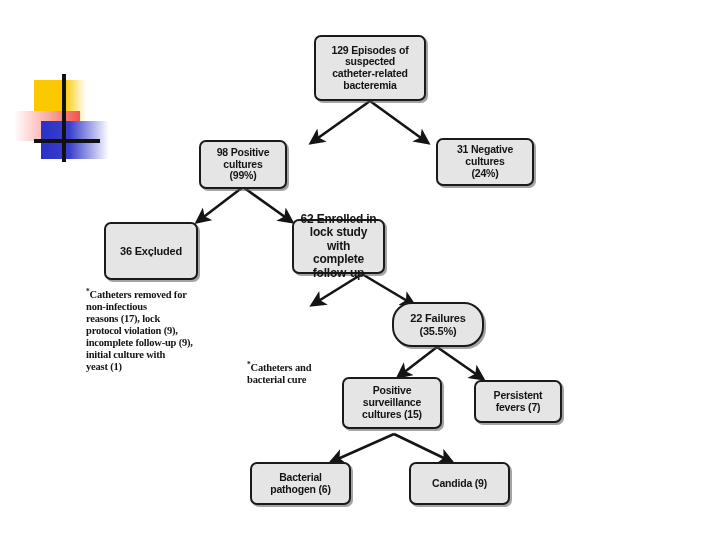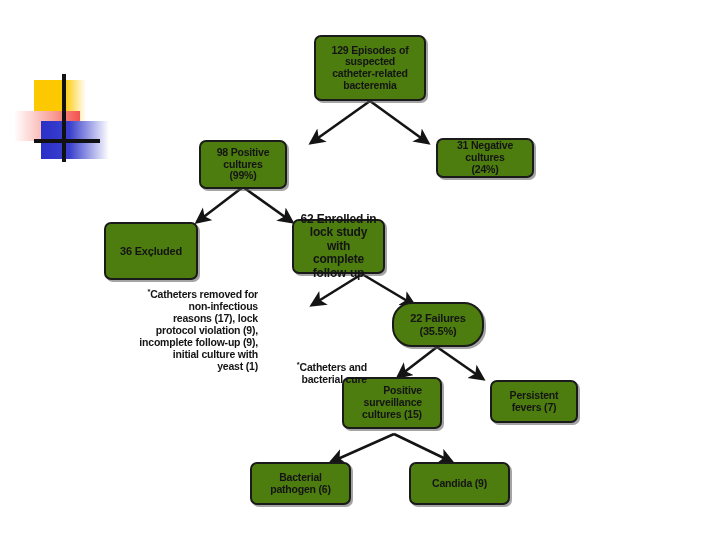--- a/index.html
+++ b/index.html
@@ -80,41 +80,42 @@
     top: 0;
     width: 720px;
     height: 540px;
     pointer-events: none;
   }
   .node {
     position: absolute;
     box-sizing: border-box;
     border: 2px solid #1a1a1a;
     border-radius: 7px;
-    background: #4d7c0f;
+    background: #e5e5e5;
     color: #141414;
     display: flex;
     align-items: center;
     justify-content: center;
     text-align: center;
     font-weight: bold;
     line-height: 1.12;
     letter-spacing: -0.2px;
     box-shadow: 2px 2px 0 rgba(90,90,90,0.55);
     padding: 15px 4px;
   }
   .node span { display: block; }
   .note {
     position: absolute;
     color: #141414;
     font-weight: bold;
     line-height: 1.14;
     letter-spacing: -0.2px;
-    text-align: right;
+    text-align: left;
     white-space: pre-line;
+    font-family: Liberation Serif, serif;
   }
   .sup {
     font-size: 0.72em;
     vertical-align: super;
     line-height: 0;
   }
 </style>
 </head>
 <body>
 
@@ -165,21 +166,21 @@
     </div>
 
     <div class="node" style="left:199px; top:140px; width:88px; height:49px; font-size:10.5px;">
       <div>
         <span>98 Positive</span>
         <span>cultures</span>
         <span>(99%)</span>
       </div>
     </div>
 
-    <div class="node" style="left:436px; top:138px; width:98px; height:40px; font-size:10.5px;">
+    <div class="node" style="left:436px; top:138px; width:98px; height:48px; font-size:10.5px;">
       <div>
         <span>31 Negative</span>
         <span>cultures</span>
         <span>(24%)</span>
       </div>
     </div>
 
     <div class="node" style="left:104px; top:222px; width:94px; height:58px; font-size:11px;">
       <div>
         <span>
@@ -198,29 +199,29 @@
     </div>
 
 
     <div class="node" style="left:392px; top:302px; width:92px; height:45px; font-size:11px;border-radius:20px;">
       <div>
         <span>22 Failures</span>
         <span>(35.5%)</span>
       </div>
     </div>
 
-    <div class="node" style="left:342px; top:377px; width:100px; height:52px; font-size:10.5px;text-align:right;">
+    <div class="node" style="left:342px; top:377px; width:100px; height:52px; font-size:10.5px;">
       <div>
         <span>Positive</span>
         <span>surveillance</span>
         <span>cultures (15)</span>
       </div>
     </div>
 
-    <div class="node" style="left:474px; top:380px; width:88px; height:43px; font-size:10.5px;margin-left:16px;">
+    <div class="node" style="left:474px; top:380px; width:88px; height:43px; font-size:10.5px;">
       <div>
         <span>Persistent</span>
         <span>fevers (7)</span>
       </div>
     </div>
 
     <div class="node" style="left:250px; top:462px; width:101px; height:43px; font-size:10.5px;">
       <div>
         <span>Bacterial</span>
         <span>pathogen (6)</span>

